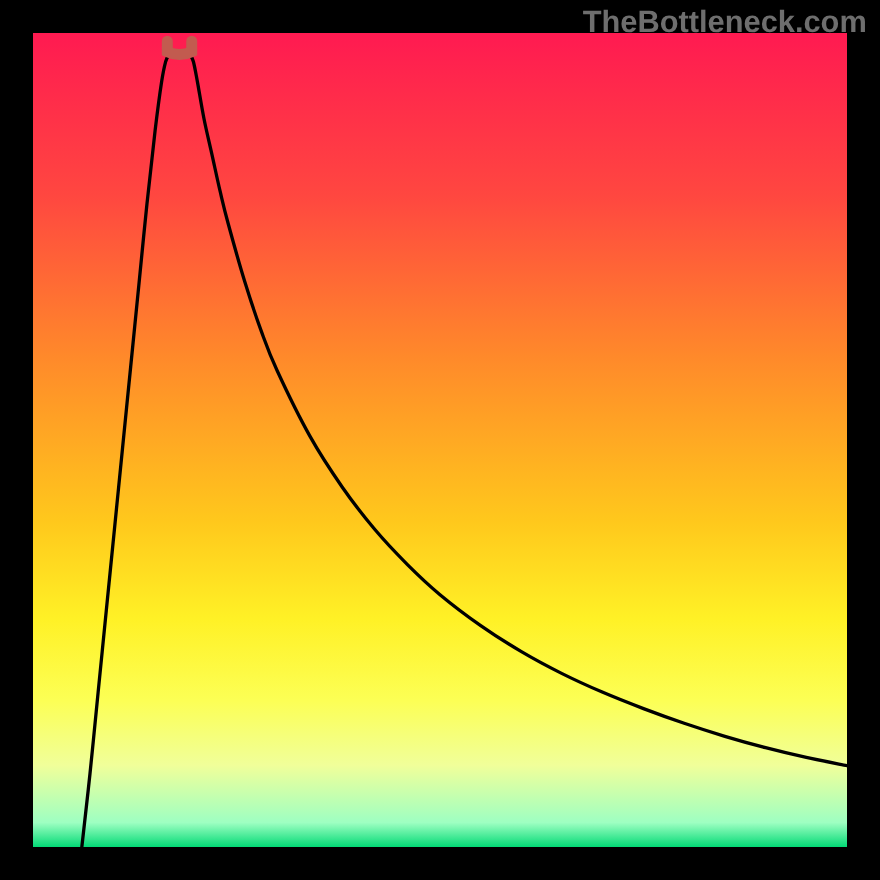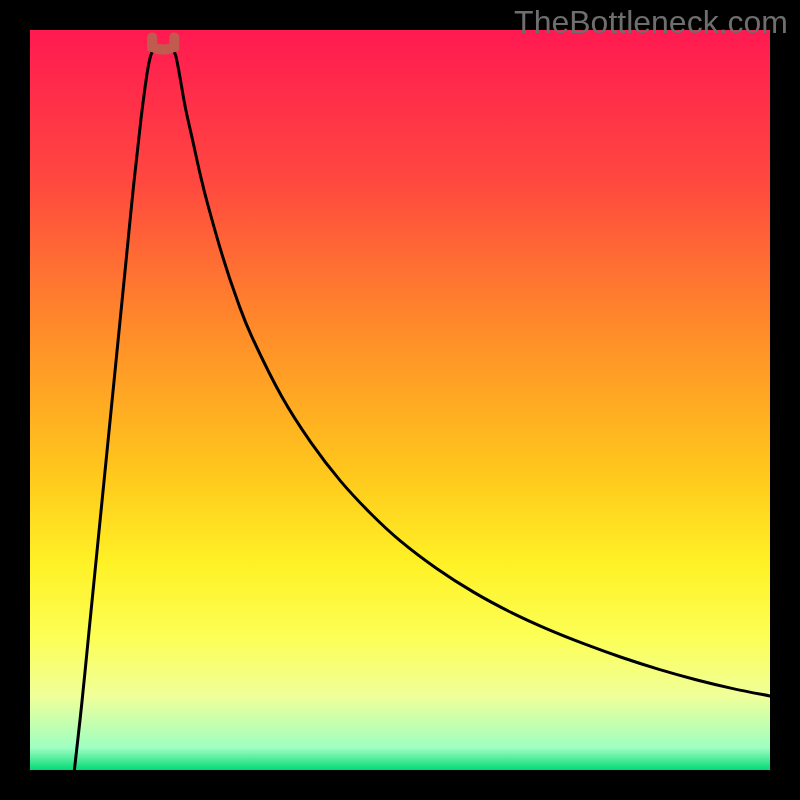--- a/index.html
+++ b/index.html
@@ -14,22 +14,22 @@
     width: 800px;
     height: 800px;
     background: #000;
     position: relative;
   }
   .watermark {
     position: absolute;
     top: 4px;
     right: 12px;
     color: #6e6e6e;
-    font-size: 32px;
-    font-weight: 400;
+    font-size: 28px;
+    font-weight: 700;
     z-index: 5;
   }
   .plot-area {
     position: absolute;
     left: 30px;
     top: 30px;
     width: 740px;
     height: 740px;
     overflow: hidden;
   }

